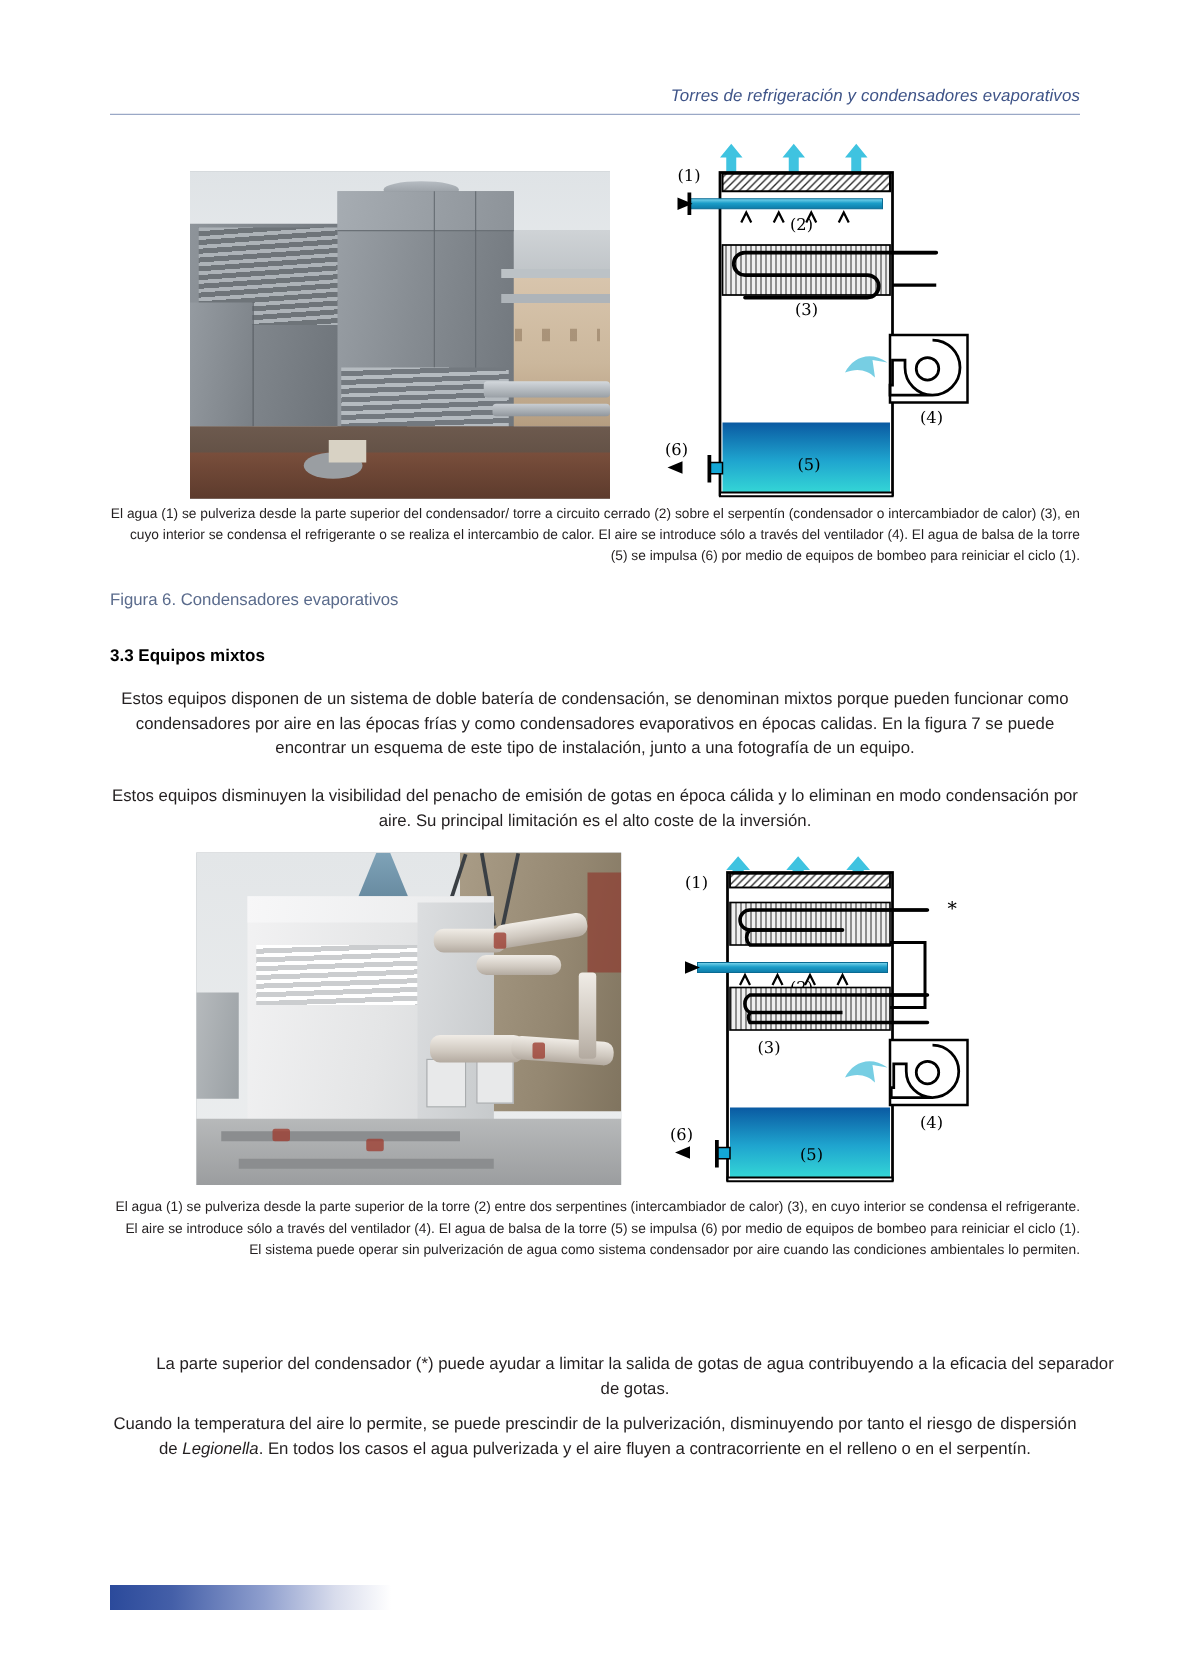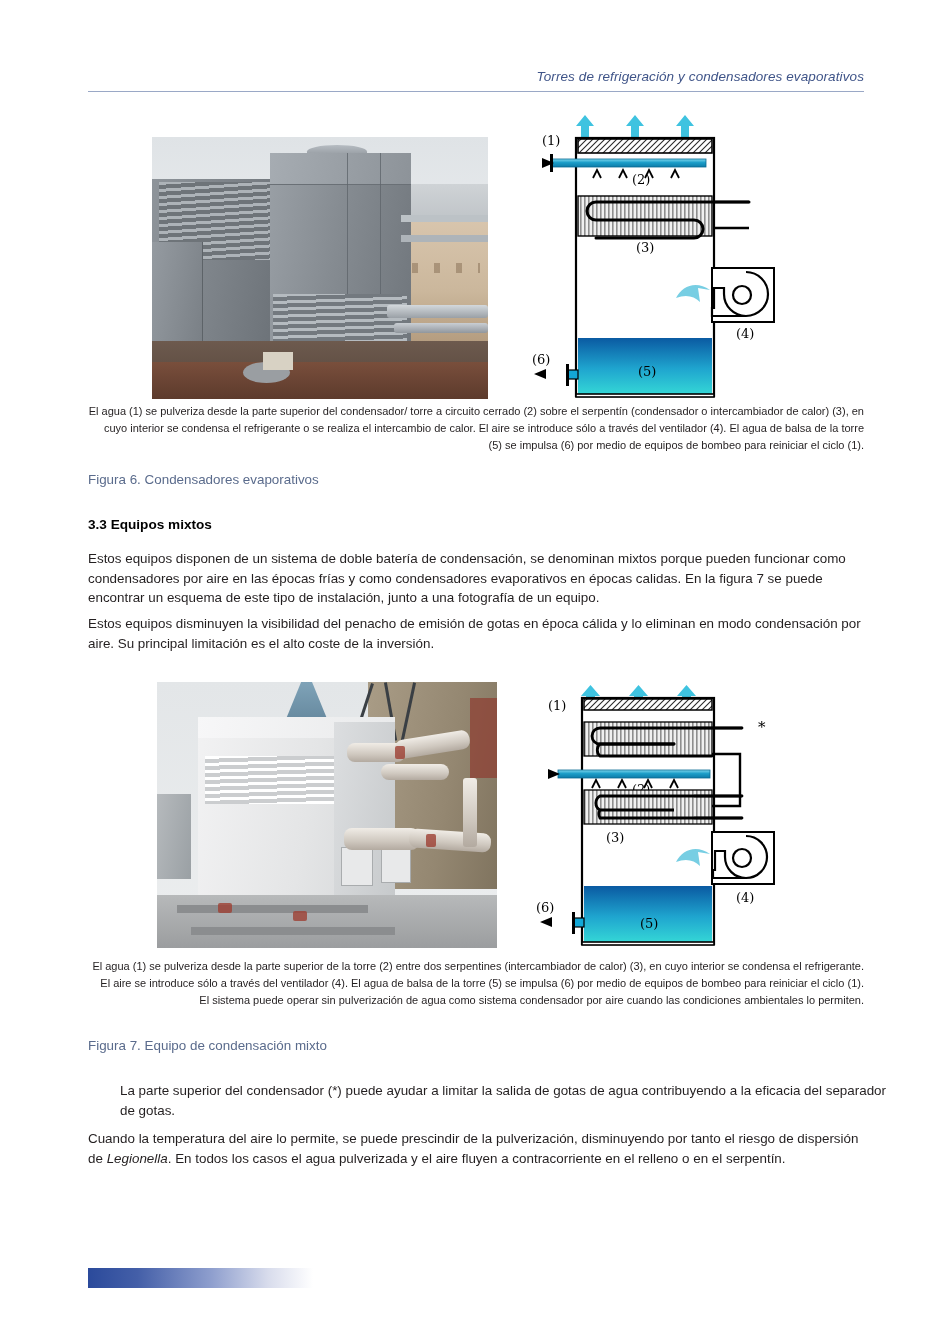--- a/index.html
+++ b/index.html
@@ -15,21 +15,21 @@
   .header-title{
     position:absolute;right:0;bottom:8px;
     font-style:italic;font-size:13.5px;color:#3f5488;letter-spacing:.1px;
     white-space:nowrap;
   }
   .header-rule{position:absolute;left:0;right:0;bottom:0;height:1px;background:#9aa8c6;}
 
   
   .para{
     position:absolute;left:88px;width:776px;
-    font-size:13.4px;line-height:19.6px;color:#231f20;text-align:left;
+    font-size:13.4px;line-height:19.6px;color:#231f20;text-align:center;
   }
   .cap{
     position:absolute;left:88px;width:776px;
     font-size:11px;line-height:17px;color:#231f20;text-align:right;
   }
   .figcap{
     position:absolute;left:88px;width:776px;text-align:left;
     font-size:13.4px;color:#5a6b8c;
   }
   .h3{
@@ -215,21 +215,21 @@
         <text x="8" y="252">(6)</text>
       </g>
     </svg>
   </div>
 
   <div class="cap" style="top:403px;">El agua (1) se pulveriza desde la parte superior del condensador/ torre a circuito cerrado (2) sobre el serpentín (condensador o intercambiador de calor) (3), en cuyo interior se condensa el refrigerante o se realiza el intercambio de calor. El aire se introduce sólo a través del ventilador (4). El agua de balsa de la torre (5) se impulsa (6) por medio de equipos de bombeo para reiniciar el ciclo (1).</div>
   <div class="figcap" style="top:472px;">Figura 6. Condensadores evaporativos</div>
 
   <div class="h3" style="top:517px;">3.3 Equipos mixtos</div>
   <div class="para" style="top:549px;">Estos equipos disponen de un sistema de doble batería de condensación, se denominan mixtos porque pueden funcionar como condensadores por aire en las épocas frías y como condensadores evaporativos en épocas calidas. En la figura 7 se puede encontrar un esquema de este tipo de instalación, junto a una fotografía de un equipo.</div>
-  <div class="para" style="top:614px;">Estos equipos disminuyen la visibilidad del penacho de emisión de gotas en época cálida y lo eliminan en modo condensación por aire. Su principal limitación es el alto coste de la inversión.</div>
+  <div class="para" style="top:627px;">Estos equipos disminuyen la visibilidad del penacho de emisión de gotas en época cálida y lo eliminan en modo condensación por aire. Su principal limitación es el alto coste de la inversión.</div>
 
   <div class="photo" style="left:157px;top:682px;width:340px;height:266px;">
     <div class="p2-sky"></div>
     <div class="p2-wall"></div>
     <div class="p2-wall-red"></div>
     <div class="p2-crane">
       <div class="bar b1"></div>
       <div class="bar b2"></div>
       <div class="bar b3"></div>
     </div>
@@ -326,21 +326,20 @@
       <g font-family="DejaVu Serif, serif" font-size="13" fill="#000000">
         <text x="24" y="26">(1)</text>
         <text x="212" y="218">(4)</text>
         <text x="116" y="244">(5)</text>
         <text x="12" y="228">(6)</text>
       </g>
     </svg>
   </div>
 
   <div class="cap" style="top:958px;">El agua (1) se pulveriza desde la parte superior de la torre (2) entre dos serpentines (intercambiador de calor) (3), en cuyo interior se condensa el refrigerante. El aire se introduce sólo a través del ventilador (4). El agua de balsa de la torre (5) se impulsa (6) por medio de equipos de bombeo para reiniciar el ciclo (1). El sistema puede operar sin pulverización de agua como sistema condensador por aire cuando las condiciones ambientales lo permiten.</div>
-  <div class="figcap" style="top:1038px;">Figura 7. Equipo de condensación mixto</div>
 
   <div class="para" style="top:1081px;margin-left:32px;">La parte superior del condensador (*) puede ayudar a limitar la salida de gotas de agua contribuyendo a la eficacia del separador de gotas.</div>
 
   <div class="para" style="top:1129px;">
     <span>Cuando la temperatura del aire lo permite, se puede prescindir de la pulverización, disminuyendo por tanto el riesgo de dispersión de </span><i>Legionella</i><span>. En todos los casos el agua pulverizada y el aire fluyen a contracorriente en el relleno o en el serpentín.</span>
   </div>
 
 
   <div class="footer"></div>
   <div class="footer-num" style="top:1269px;">6</div>

